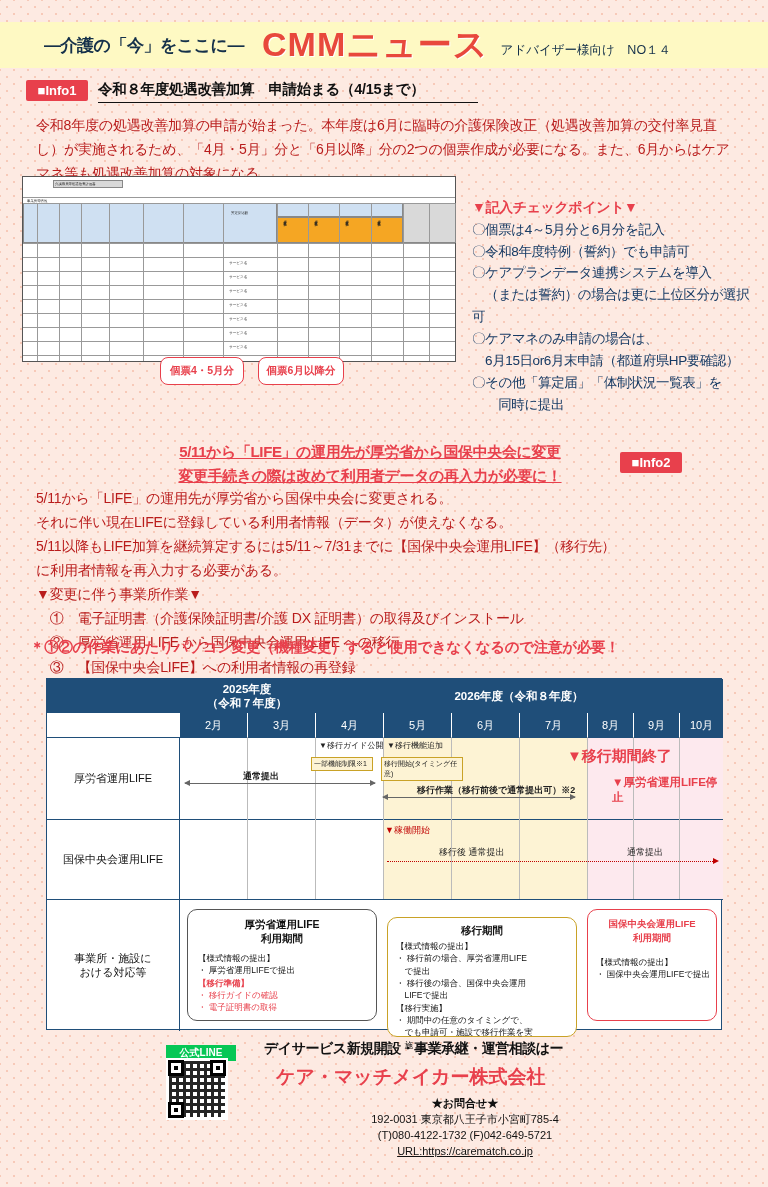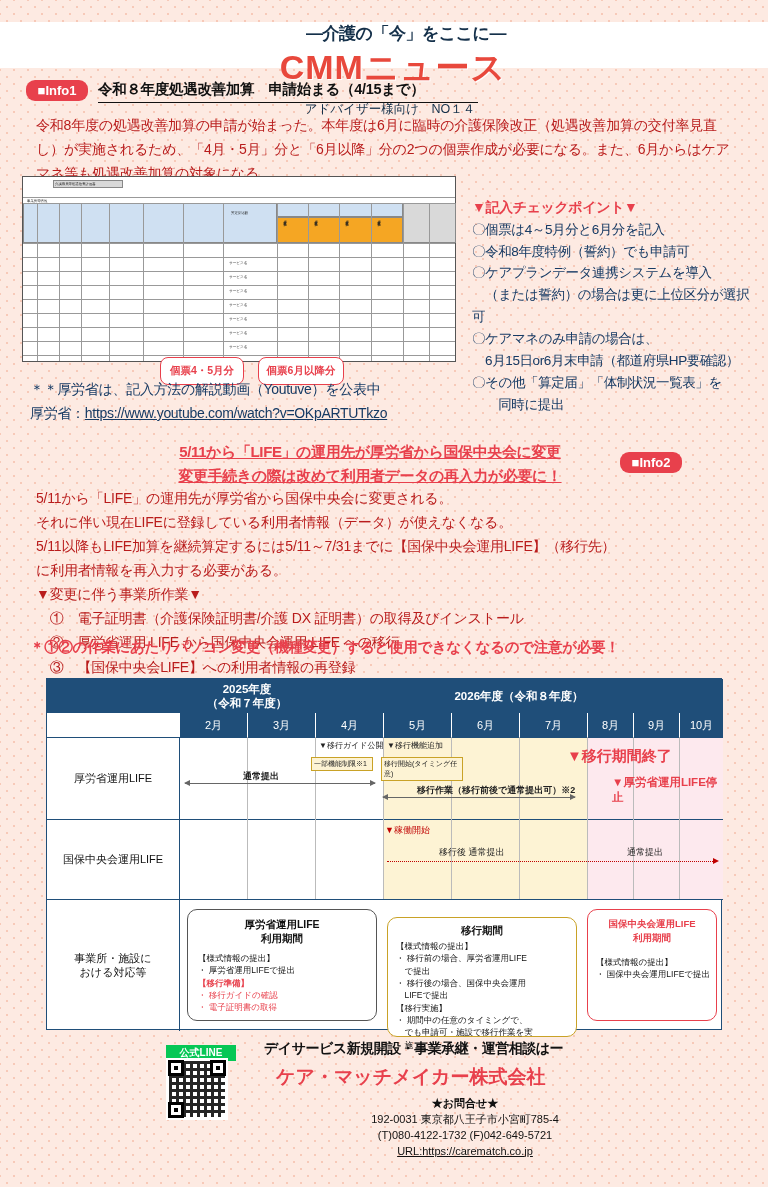--- a/index.html
+++ b/index.html
@@ -20,39 +20,39 @@
       radial-gradient(#f7c9b8 1.2px, transparent 1.3px);
     background-size: 14px 14px, 14px 14px;
     background-position: 0 0, 7px 7px;
     z-index:0;
   }
   .page { position:relative; z-index:1; width:768px; height:1187px; }
 
   
   .header{
     position:absolute; left:0; top:22px; width:768px; height:46px;
-    background:#ffffff;
-    display:flex; align-items:center;flex-direction:column;
+    background:#fef9c3;
+    display:flex; align-items:center;
   }
   .header-left{
     color:#14304a; font-weight:bold; font-size:17px; letter-spacing:-0.5px;
     margin-left:44px; white-space:nowrap;
   }
   .header-title{
     color:#e8483c; font-weight:bold; font-size:34px; letter-spacing:1px;
     margin-left:18px; text-shadow:1px 1px 0 #fff; white-space:nowrap;
   }
   .header-right{
     color:#14304a; font-size:12.5px; margin-left:12px; margin-top:10px; white-space:nowrap;
   }
 
   
   .info-badge{
     position:absolute; background:#e8404c; color:#fff; font-weight:bold;
-    font-size:13px; text-align:center; padding:3px 10px; border-radius:9px;
+    font-size:13px; text-align:center; padding:3px 10px; border-radius:2px;
   }
   #info1-badge{ left:26px; top:80px; width:62px; }
   .info1-title{
     position:absolute; left:98px; top:80px; width:380px;
     font-size:14.5px; font-weight:bold; color:#111;
     border-bottom:1.5px solid #111; padding-bottom:3px;
     letter-spacing:-0.3px;
   }
   .para{
     position:absolute; color:#b91c1c; font-size:14px; line-height:1.72;
@@ -266,26 +266,20 @@
     <div>〇個票は4～5月分と6月分を記入</div>
     <div>〇令和8年度特例（誓約）でも申請可</div>
     <div>〇ケアプランデータ連携システムを導入</div>
     <div>　（または誓約）の場合は更に上位区分が選択可</div>
     <div>〇ケアマネのみ申請の場合は、</div>
     <div>　6月15日or6月末申請（都道府県HP要確認）</div>
     <div>〇その他「算定届」「体制状況一覧表」を</div>
     <div>　　同時に提出</div>
   </div>
 
-  <div id="youtube-note">
-    <div>＊＊厚労省は、記入方法の解説動画（Youtuve）を公表中</div>
-    <div>
-      <span>厚労省：</span><span class="u-link">https://www.youtube.com/watch?v=OKpARTUTkzo</span>
-    </div>
-  </div>
 
   <div class="info-badge" id="info2-badge">■Info2</div>
   <div class="info2-title">
     <div class="u">5/11から「LIFE」の運用先が厚労省から国保中央会に変更</div>
     <div class="u">変更手続きの際は改めて利用者データの再入力が必要に！</div>
   </div>
 
   <div class="para" id="info2-para">
     <div>5/11から「LIFE」の運用先が厚労省から国保中央会に変更される。</div>
     <div>それに伴い現在LIFEに登録している利用者情報（データ）が使えなくなる。</div>

